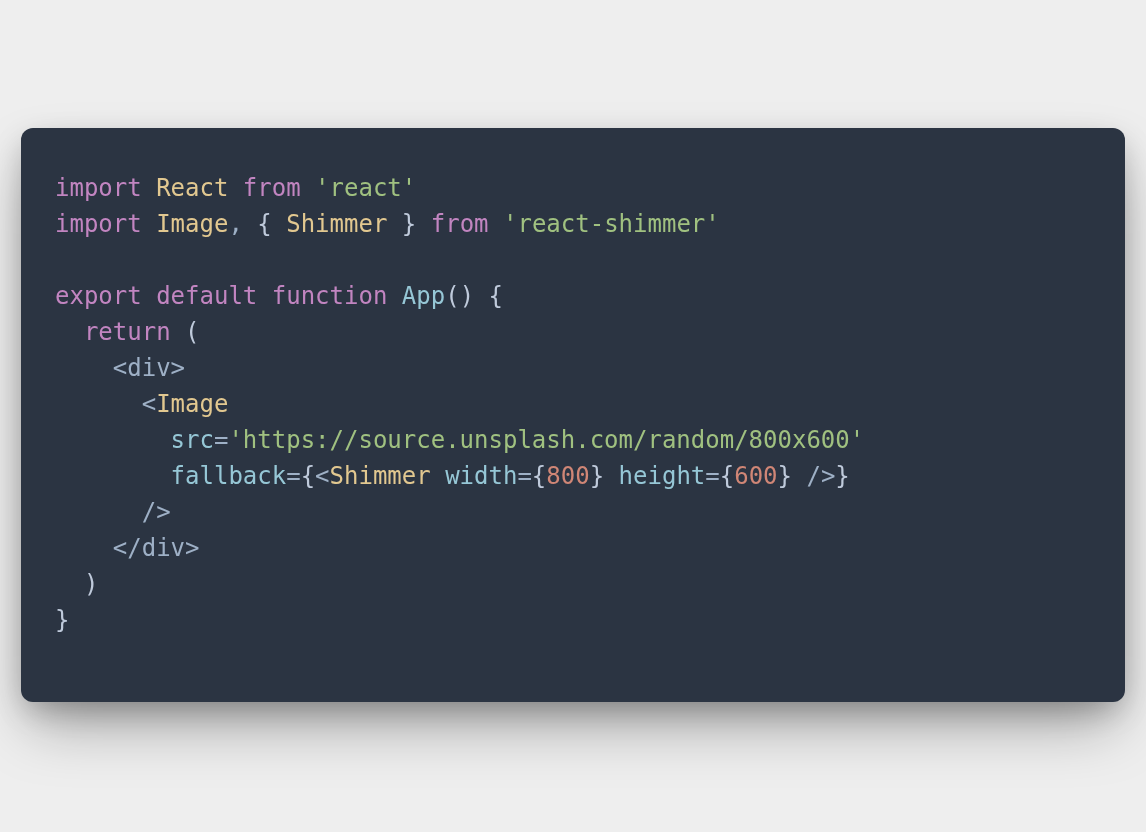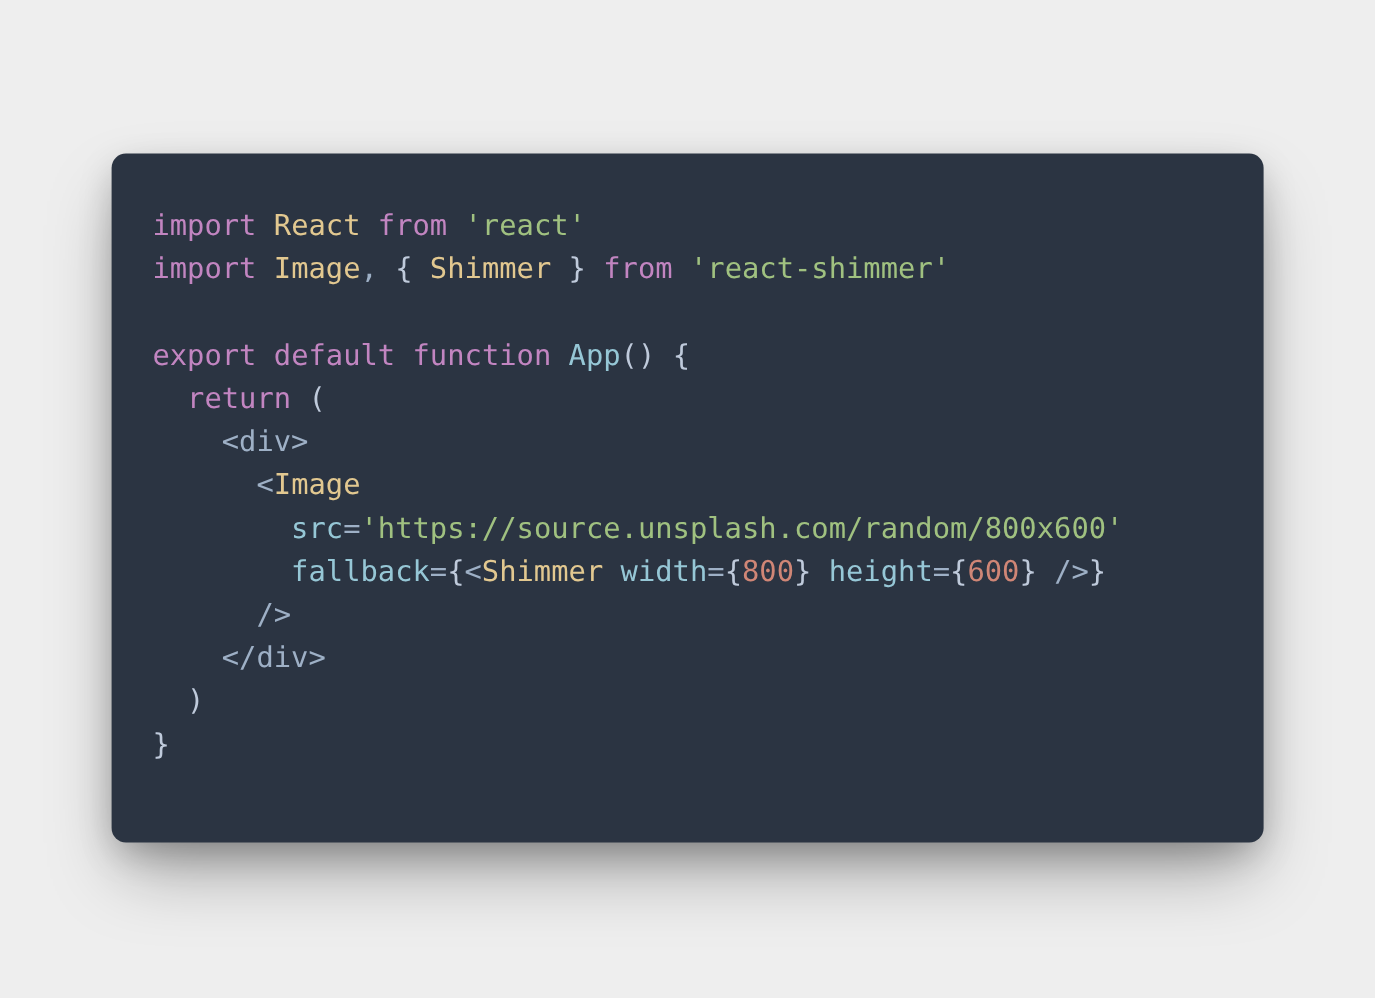--- a/index.html
+++ b/index.html
@@ -7,21 +7,21 @@
       width: 1146px;
       height: 832px;
       background: #eeeeee;
       display: flex;
       align-items: flex-start;
       justify-content: center;
       padding-top: 128px;
       font-family: ui-monospace, 'SF Mono', 'Menlo', 'Monaco', 'Consolas', monospace;
     }
     .card {
-      width: 960px;
+      width: 1104px;
       background: #2b3442;
       border-radius: 12px;
       box-shadow: 0 30px 60px -10px rgba(0,0,0,0.35), 0 10px 30px -5px rgba(0,0,0,0.25);
       padding: 42px 34px 64px 34px;
     }
     pre.code {
       font-family: ui-monospace, 'SF Mono', 'Menlo', 'Monaco', 'Consolas', monospace;
       font-size: 24px;
       line-height: 1.5;
       color: #9eb0c6;

